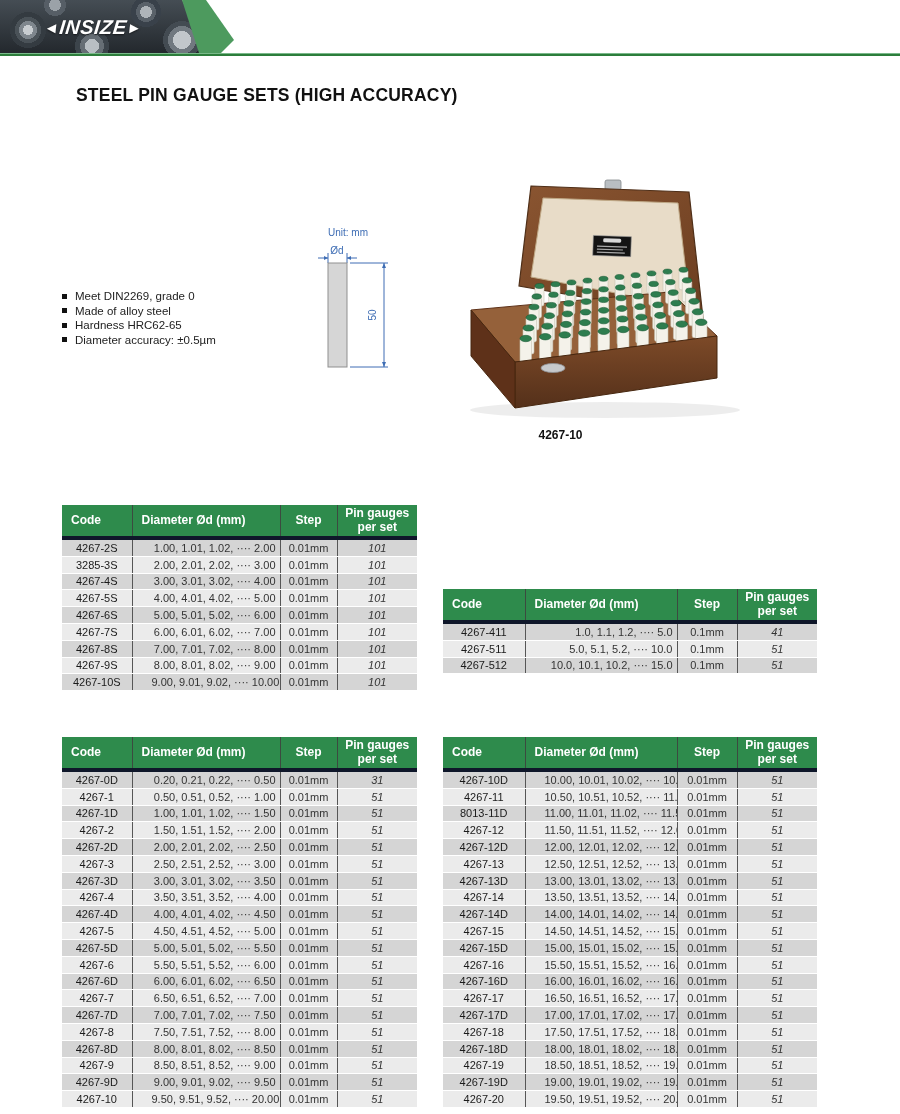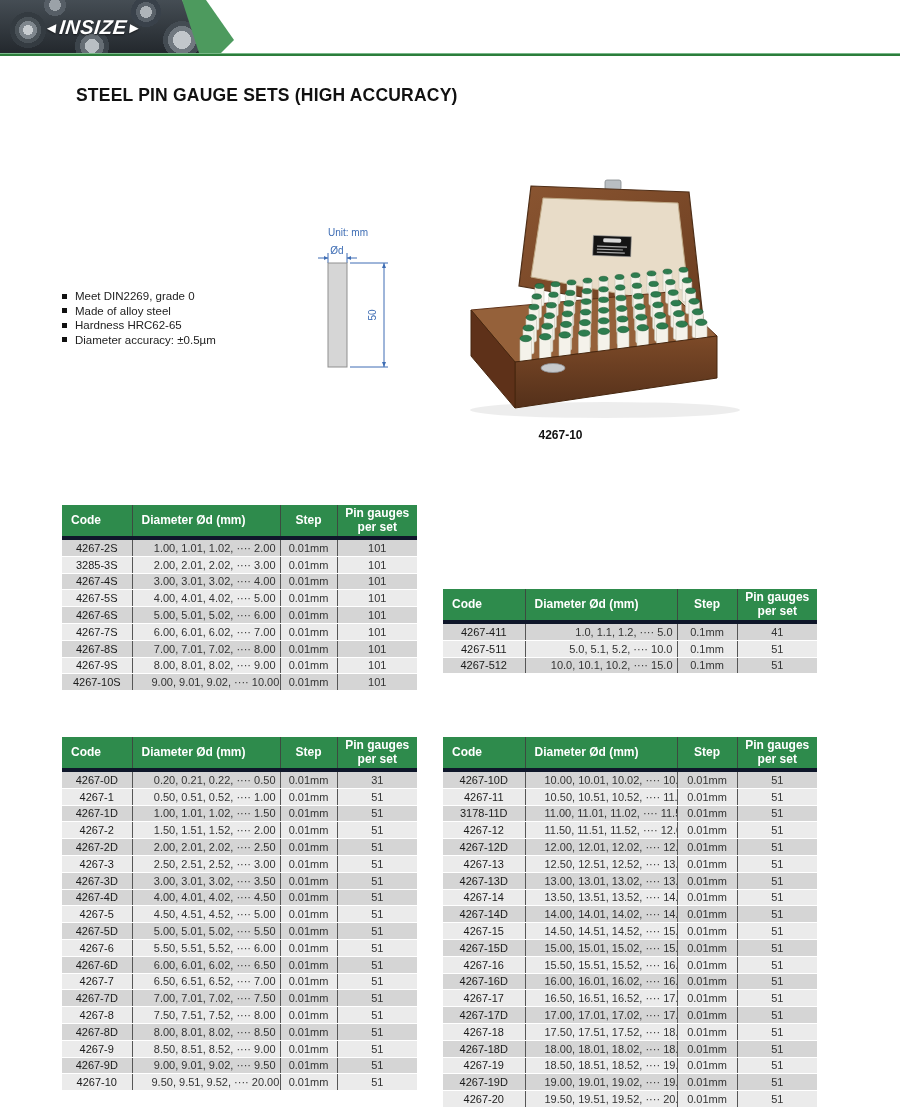--- a/index.html
+++ b/index.html
@@ -41,21 +41,21 @@
   .caption{position:absolute;left:478px;top:428px;width:165px;text-align:center;font-size:12px;font-weight:bold;color:#111;}
 
   
   table.gtable{position:absolute;border-collapse:collapse;table-layout:fixed;font-size:11px;}
   table.gtable th{background:#2e8b4c;color:#fff;font-size:12px;font-weight:bold;height:31px;
     border-right:1px solid #3c4a40;border-bottom:4px solid #0f172a;padding:0 5px;line-height:1.12;text-align:center;}
   table.gtable th:nth-child(1),table.gtable th:nth-child(2){text-align:left;padding-left:9px;}
   table.gtable th:last-child{border-right:none;}
   table.gtable td{height:15.8px;padding:0 4px;border-right:1px solid #565656;border-bottom:1px solid #fff;
     color:#333;text-align:center;white-space:nowrap;overflow:hidden;}
-  table.gtable td:last-child{border-right:none;}
+  table.gtable td:last-child{border-right:none;font-style:italic;}
   table.gtable td:nth-child(1){font-weight:normal;color:#1a1a1a;}
   table.gtable td:nth-child(2){text-align:right;padding-left:19px;}
   table.gtable tr.row-dark td{background:#d5d5d5;}
   table.gtable tr.row-light td{background:#ebebeb;}
   #table1{left:62px;top:505px;width:355px;}
   #table3{left:62px;top:737px;width:355px;}
   #table2{left:443px;top:589px;width:374px;}
   #table4{left:443px;top:737px;width:374px;}
   .col-a1{width:70px;} .col-a2{width:148px;} .col-a3{width:57px;} .col-a4{width:80px;}
   .col-b1{width:82px;} .col-b2{width:152px;} .col-b3{width:60px;} .col-b4{width:80px;}
@@ -556,20 +556,26 @@
           <td>2.50, 2.51, 2.52, ···· 3.00</td>
           <td>0.01mm</td>
           <td>51</td>
         </tr>
         <tr class="row-dark">
           <td>4267-3D</td>
           <td>3.00, 3.01, 3.02, ···· 3.50</td>
           <td>0.01mm</td>
           <td>51</td>
         </tr>
+        <tr class="row-light">
+          <td>4267-4</td>
+          <td>3.50, 3.51, 3.52, ···· 4.00</td>
+          <td>0.01mm</td>
+          <td>51</td>
+        </tr>
         <tr class="row-dark">
           <td>4267-4D</td>
           <td>4.00, 4.01, 4.02, ···· 4.50</td>
           <td>0.01mm</td>
           <td>51</td>
         </tr>
         <tr class="row-light">
           <td>4267-5</td>
           <td>4.50, 4.51, 4.52, ···· 5.00</td>
           <td>0.01mm</td>
@@ -660,21 +666,21 @@
           <td>0.01mm</td>
           <td>51</td>
         </tr>
         <tr class="row-light">
           <td>4267-11</td>
           <td>10.50, 10.51, 10.52, ···· 11.00</td>
           <td>0.01mm</td>
           <td>51</td>
         </tr>
         <tr class="row-dark">
-          <td>3178-11D</td>
+          <td>8013-11D</td>
           <td>11.00, 11.01, 11.02, ···· 11.50</td>
           <td>0.01mm</td>
           <td>51</td>
         </tr>
         <tr class="row-light">
           <td>4267-12</td>
           <td>11.50, 11.51, 11.52, ···· 12.00</td>
           <td>0.01mm</td>
           <td>51</td>
         </tr>

